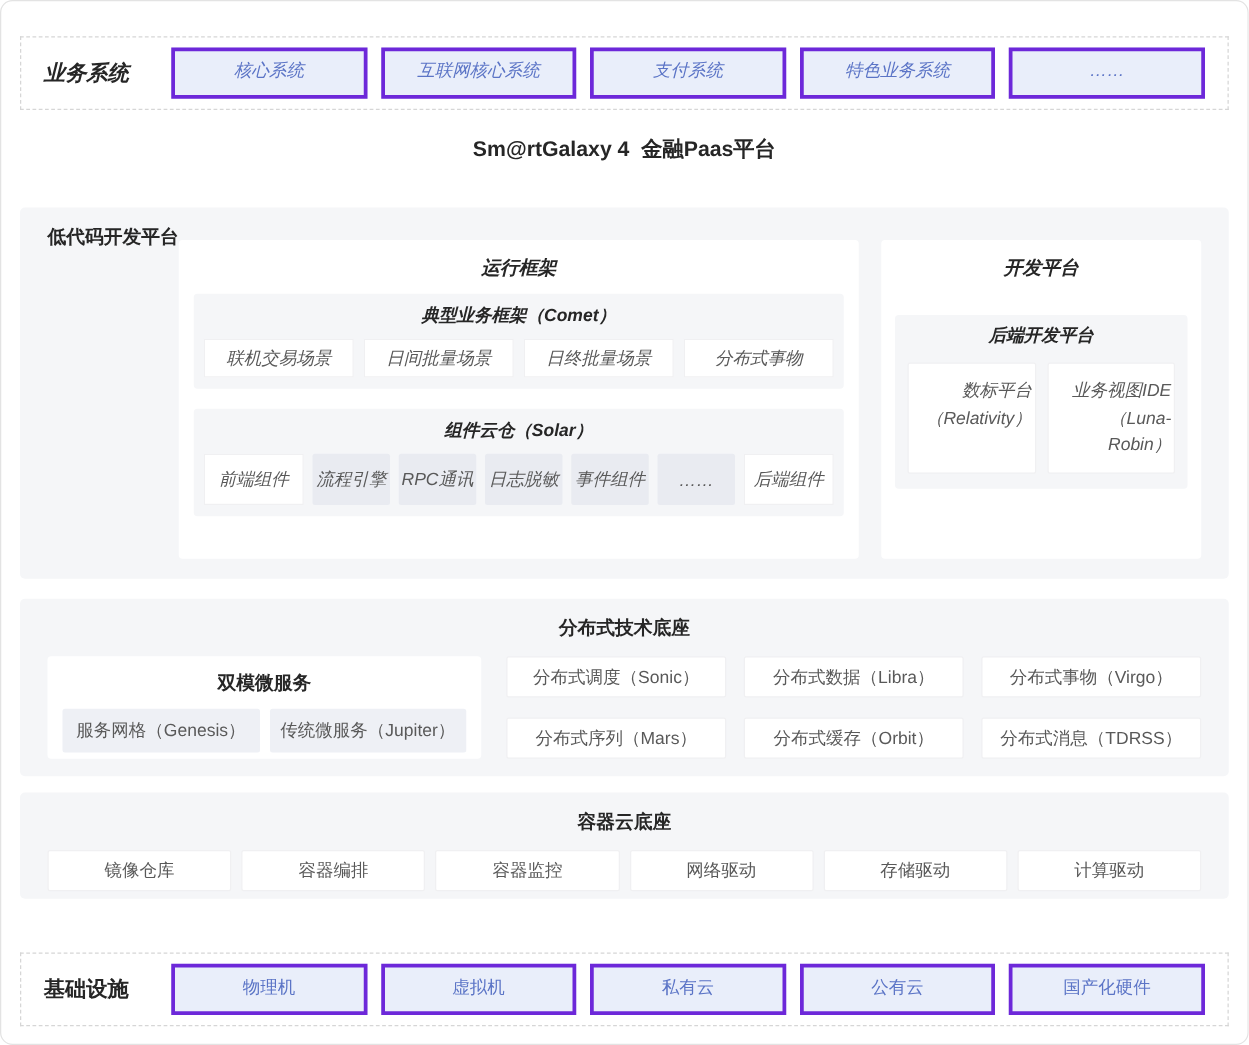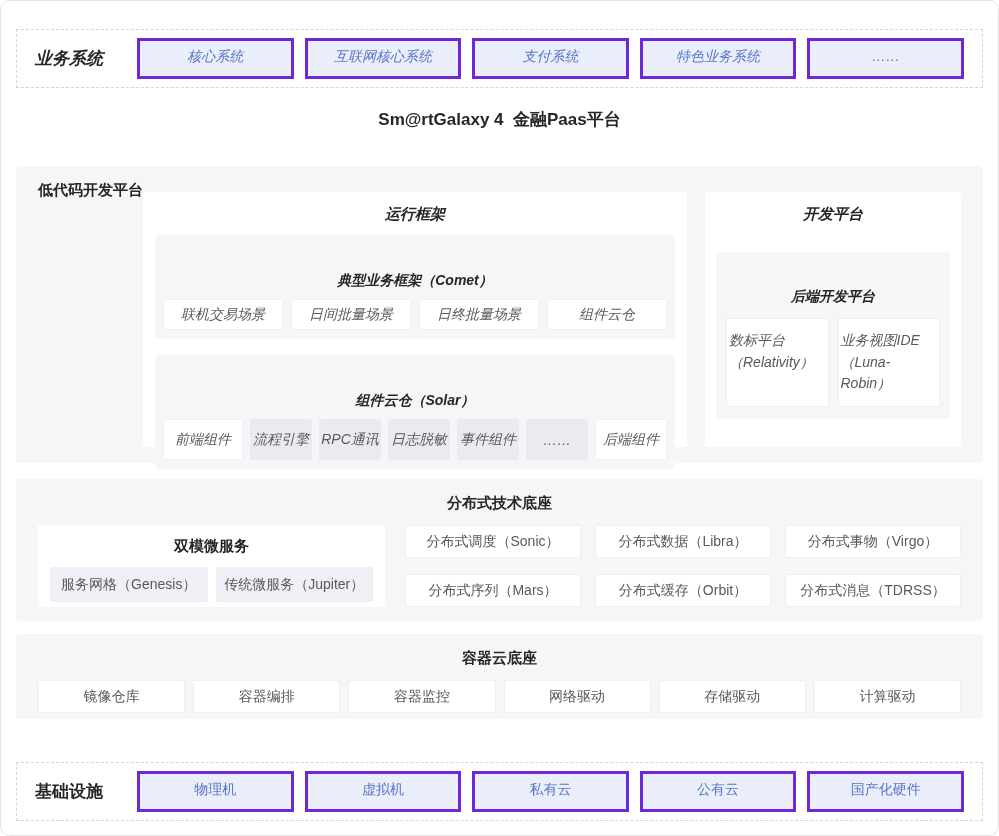--- a/index.html
+++ b/index.html
@@ -30,42 +30,42 @@
     padding:14px 22px 16px;
   }
   .section-title{text-align:center;font-size:15px;font-weight:bold;height:20px;line-height:20px;}
   
   .lowcode{margin-top:34px;height:297px;display:flex;flex-direction:row;}
   .lowcode-body{flex:1;display:flex;gap:18px;margin-top:12px;font-style:italic;}
   .white-card{background:#ffffff;border-radius:3px;box-sizing:border-box;}
   .runtime-card{flex:1;padding:0 12px;}
   .card-title{text-align:center;font-size:15px;font-weight:bold;padding:13px 0 11px;}
   .sub-gray-card{background:#f5f6f8;border-radius:3px;box-sizing:border-box;padding:9px 8px;}
-  .sub-card-title{text-align:center;font-size:14px;font-weight:bold;margin-bottom:9px;margin-top:28px;}
+  .sub-card-title{text-align:center;font-size:14px;font-weight:bold;margin-bottom:9px;}
   .comet-row{display:flex;gap:8px;}
   .white-box{
     box-sizing:border-box;background:#fff;border:1px solid #f0f0f2;
     text-align:center;color:#595959;font-size:14px;white-space:nowrap;
   }
   .comet-row .white-box{flex:1;height:31px;line-height:29px;}
   .solar-card{margin-top:16px;}
   .solar-row{display:flex;gap:7px;align-items:stretch;}
   .solar-row > div{display:flex;align-items:center;justify-content:center;height:41px;box-sizing:border-box;}
   .solar-white{flex:0 0 80px;background:#fff;border:1px solid #f0f0f2;color:#595959;font-size:14px;}
   .solar-gray{flex:1;background:#e9ebf1;color:#595959;font-size:14px;border-radius:2px;}
   .dev-card{width:256px;padding:0 11px;}
   .vela-box{
     box-sizing:border-box;height:35px;line-height:35px;text-align:center;
     background:#eef0f5;color:#595959;font-size:14px;border-radius:2px;
   }
   .backend-card{margin-top:17px;padding:8px 10px 12px;}
   .backend-row{display:flex;gap:9px;margin-top:12px;}
   .backend-box{
     flex:1;background:#fff;border:1px solid #f0f0f2;border-radius:2px;
-    text-align:left;color:#595959;font-size:14px;line-height:1.55;padding:11px 2px;
+    text-align:right;color:#595959;font-size:14px;line-height:1.55;padding:11px 2px;
   }
   
   .distributed{margin-top:16px;height:142px;display:flex;flex-direction:column;}
   .dist-body{flex:1;display:flex;gap:20px;margin-top:12px;}
   .dual-card{width:347px;padding:6px 12px 0;}
   .dual-title{text-align:center;font-size:15px;font-weight:bold;padding:6px 0 11px;}
   .dual-row{display:flex;gap:8px;}
   .dual-row .gray-box{
     flex:1;box-sizing:border-box;height:35px;line-height:35px;text-align:center;
     background:#eef0f5;color:#595959;font-size:14px;border-radius:2px;white-space:nowrap;
@@ -103,21 +103,21 @@
 
       <div class="white-card runtime-card">
         <div class="card-title">运行框架</div>
 
         <div class="sub-gray-card">
           <div class="sub-card-title">典型业务框架（Comet）</div>
           <div class="comet-row">
             <div class="white-box">联机交易场景</div>
             <div class="white-box">日间批量场景</div>
             <div class="white-box">日终批量场景</div>
-            <div class="white-box">组件云仓</div>
+            <div class="white-box">分布式事物</div>
           </div>
         </div>
 
         <div class="sub-gray-card solar-card">
           <div class="sub-card-title">组件云仓（Solar）</div>
           <div class="solar-row">
             <div class="solar-white">前端组件</div>
             <div class="solar-gray">流程引擎</div>
             <div class="solar-gray">RPC通讯</div>
             <div class="solar-gray">日志脱敏</div>

